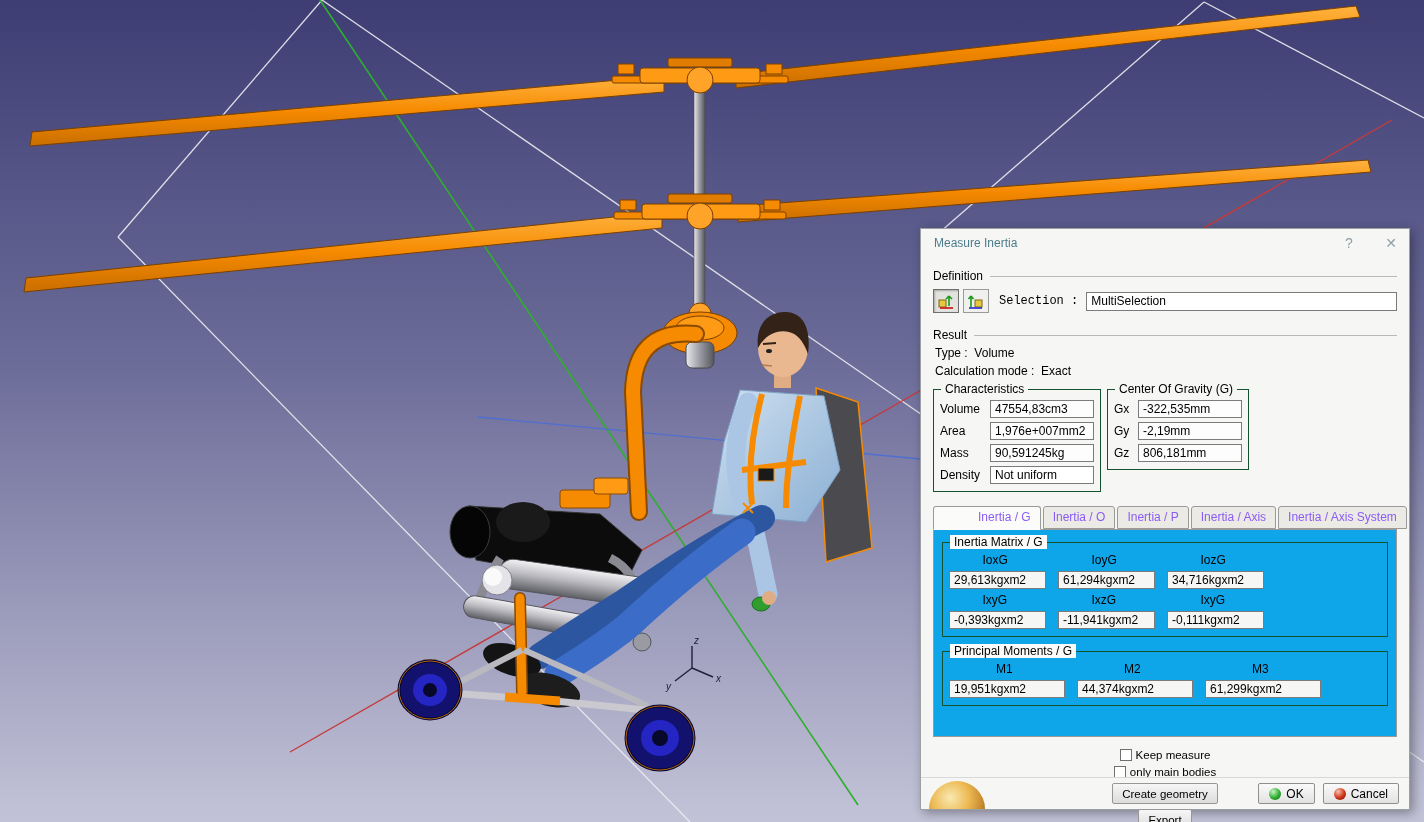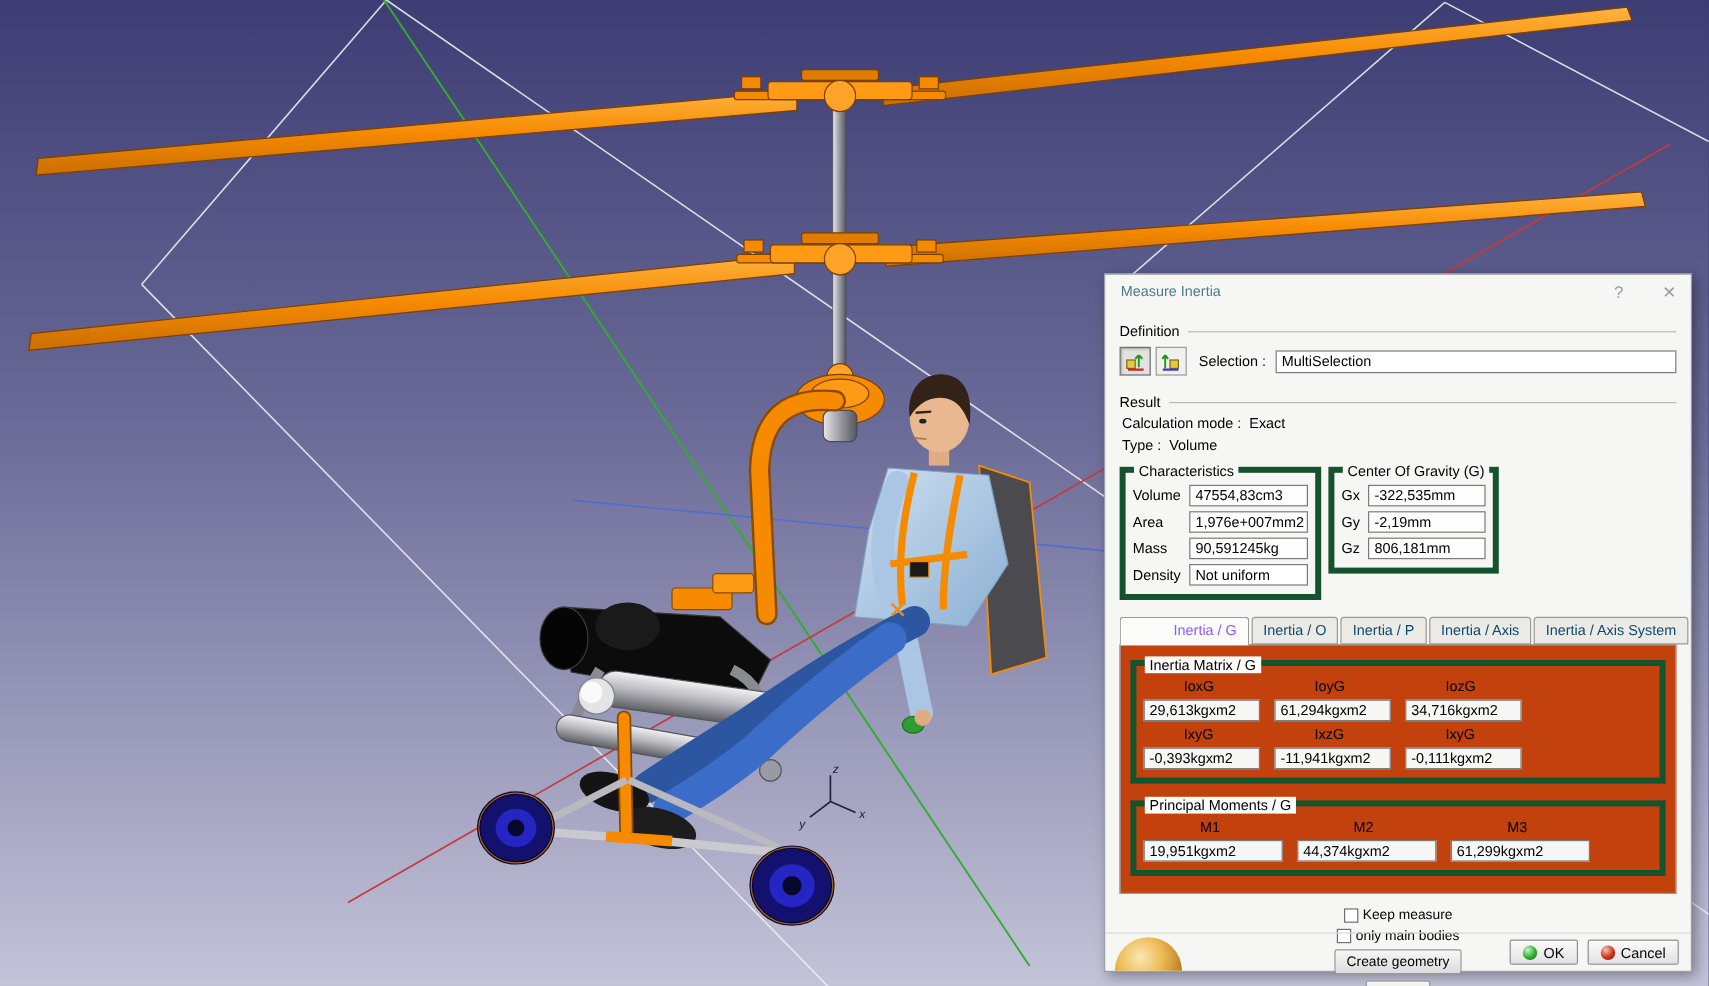--- a/index.html
+++ b/index.html
@@ -24,49 +24,49 @@
 
   .sect { display:flex; align-items:center; gap:7px; margin:13px 12px 4px; }
   .sect span { font-size:12px; white-space:nowrap; }
   .sect .rule { flex:1; border-top:1px solid #b9b9b9; height:0; }
 
   .defrow { display:flex; align-items:center; margin:0 12px; height:28px; gap:4px; }
   .iconbtn { width:26px; height:24px; border:1px solid #9a9a9a; background:#f0f0ee;
              display:flex; align-items:center; justify-content:center; }
   .iconbtn.pressed { background:#e2e2de; border-color:#6f6f6f;
                      box-shadow:inset 1px 1px 2px rgba(0,0,0,.25); }
-  .sel-lbl { margin:0 4px 0 6px; white-space:nowrap; }
+  .sel-lbl { margin:0 4px 0 6px; white-space:nowrap;font-family:Liberation Mono, monospace; }
   .sel-input { flex:1; height:19px; border:1px solid #7b7b7b; background:#fff;
                font:12px "Liberation Sans",sans-serif; padding:0 4px; }
 
   .resline { margin:0 14px 4px; font-size:12px; line-height:14px; }
 
   .groups { display:flex; gap:6px; margin:11px 12px 0; align-items:flex-start; }
-  .grp { position:relative; border:5px solid #14532d; padding:10px 6px 3px; }
+  .grp { position:relative; border:1px solid #14532d; padding:10px 6px 3px; }
   .grp-title { position:absolute; top:-8px; left:7px; background:#f6f6f4;
                padding:0 4px; font-size:12px; white-space:nowrap; }
   .frow { display:flex; align-items:center; margin-bottom:4px; }
   .flbl { font-size:12px; white-space:nowrap; }
   .fld { height:18px; line-height:16px; border:1px solid #7b7b7b; background:#fdfdfd;
          padding:0 4px; font-size:12px; white-space:nowrap; overflow:hidden; }
   .g-char { width:168px; }
   .g-char .flbl { width:50px; }
   .g-char .fld { width:104px; }
   .g-cog { width:142px; }
   .g-cog .flbl { width:24px; }
   .g-cog .fld { width:104px; }
 
   .tabs { display:flex; margin:14px 12px 0; position:relative; z-index:2; }
-  .tab { padding:3px 9px 4px; font-size:12px; color:#0c4a6e; background:#eceae5;
+  .tab { padding:3px 9px 4px; font-size:12px; color:#8b5cf6; background:#eceae5;
          border:1px solid #9a9a9a; border-radius:3px 3px 0 0; margin-right:2px;
          white-space:nowrap; }
   .tab.active { color:#8b5cf6; background:#fbfbfa; border-bottom:1px solid #fbfbfa;
                 margin-bottom:-1px;padding-left:44px; }
   .tabpanel { margin:0 12px; height:208px; border:1px solid #9a9a9a;
-              background:#c2410c; padding:12px 8px 0; position:relative; z-index:1; }
+              background:#0ea5e9; padding:12px 8px 0; position:relative; z-index:1; }
   .tabpanel .grp-title { background:#fbfbfa; }
   .g-mat { margin-bottom:14px; }
   .mrow { display:flex; align-items:center; margin-bottom:4px; gap:4px; }
   .mcell { display:flex; align-items:center; gap:4px; margin-right:8px;flex-direction:column; }
   .g-mat .flbl { width:30px; }
   .g-mat .fld { width:97px; background:#f6f6f4; }
   .g-pm .flbl { width:22px; }
   .g-pm .fld { width:116px; background:#f6f6f4; }
 
   .foot1 { display:flex; align-items:center; gap:5px; margin:12px 10px 0; font-size:11.5px;flex-direction:column; }
@@ -291,26 +291,26 @@
     </div>
     <span class="sel-lbl">Selection :</span>
     <input class="sel-input" type="text" value="MultiSelection" style="">
   </div>
 
   <div class="sect">
     <span>Result</span>
       <i class="rule"></i>
   </div>
   <div class="resline">
+    <span>Type :</span>&nbsp;
+    <span>Volume</span>
+  </div>
+  <div class="resline">
     <span>Calculation mode :</span>&nbsp;
     <span>Exact</span>
-  </div>
-  <div class="resline">
-    <span>Type :</span>&nbsp;
-    <span>Volume</span>
   </div>
 
   <div class="groups">
     <div class="grp g-char">
       <span class="grp-title">Characteristics</span>
       <div class="frow">
           <span class="flbl">Volume</span>
         <div class="fld">47554,83cm3</div>
         </div>
       <div class="frow">

